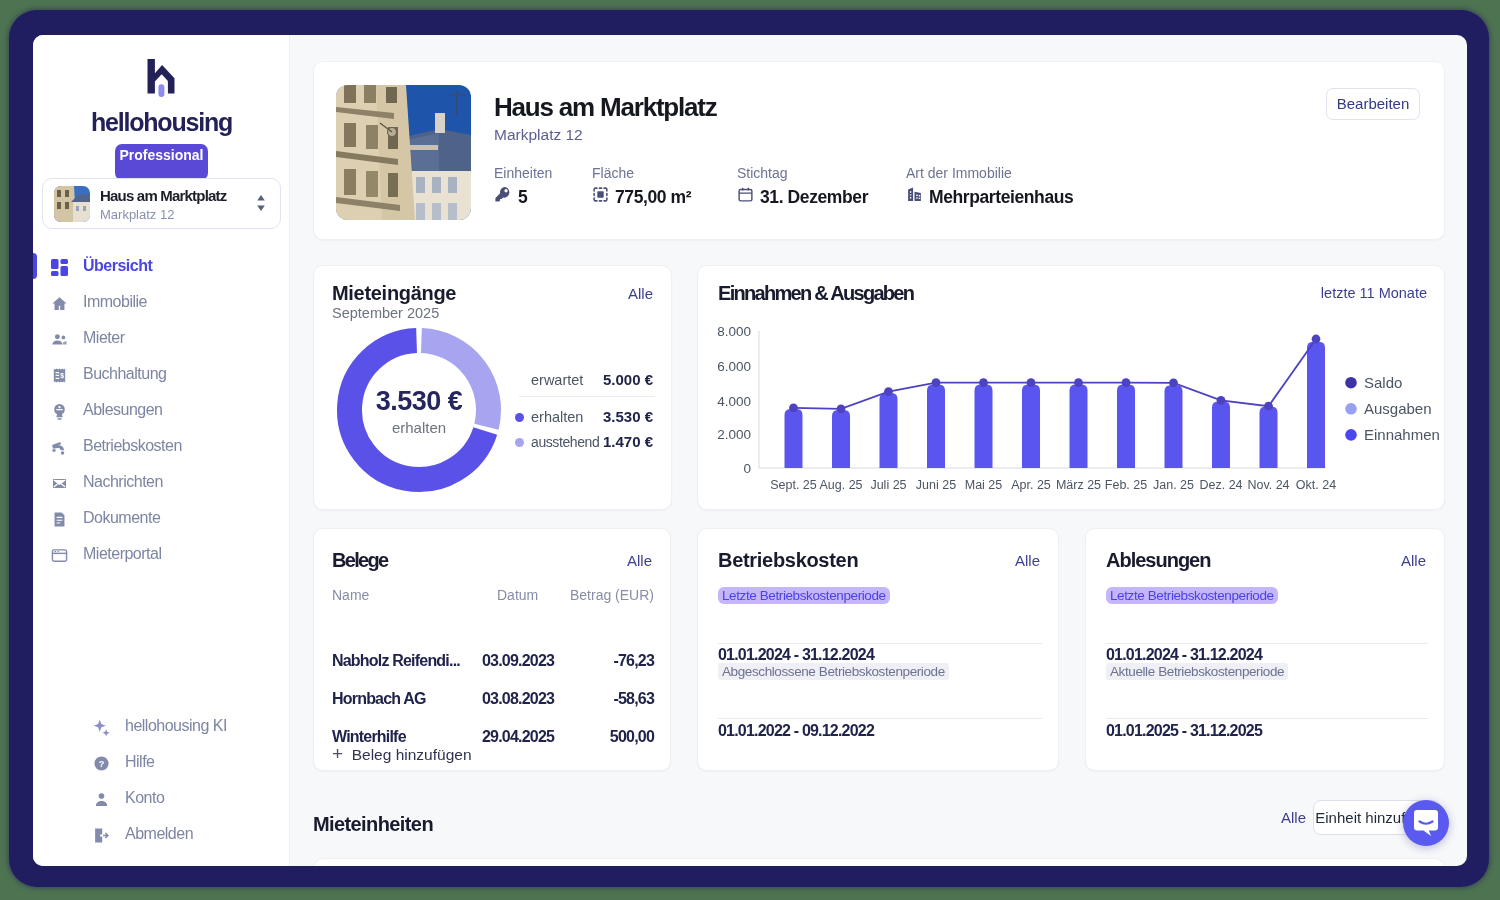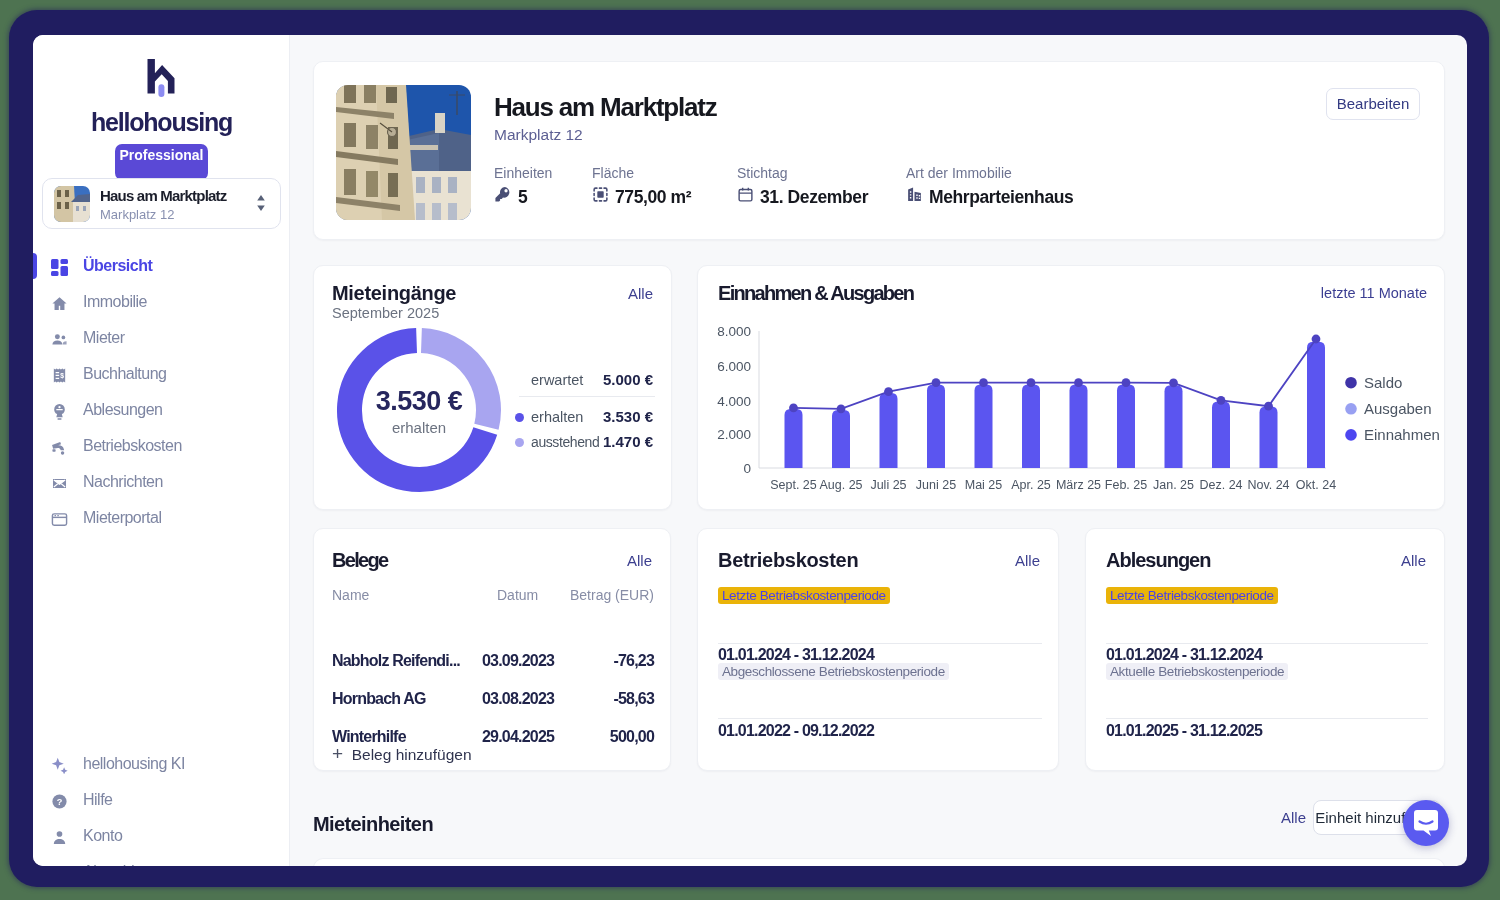--- a/index.html
+++ b/index.html
@@ -15,21 +15,21 @@
 .sel-thumb { position:absolute; left:11px; top:7px; width:36px; height:36px; border-radius:7px; overflow:hidden; }
 .sel-title { position:absolute; left:57px; top:8px; font-size:15px; font-weight:bold; color:#1b1e2b; letter-spacing:-0.8px; }
 .sel-sub { position:absolute; left:57px; top:28px; font-size:13px; color:#8890b0; }
 .sel-chev { position:absolute; right:14px; top:13px; }
 .nav { position:absolute; left:0; top:214px; width:257px; }
 .nav-item { position:relative; height:36px; }
 .nav-item .ic { position:absolute; left:18px; top:10px; width:17px; height:17px; }
 .nav-item .tx { position:absolute; left:50px; top:8px; font-size:16px; color:#7d85a2; letter-spacing:-0.5px; }
 .nav-item.active .tx { color:#4a45e4; font-weight:bold; }
 .active-bar { position:absolute; left:0px; top:4px; width:4px; height:26px; background:#4a45e4; border-radius:0 4px 4px 0; }
-.nav2 { position:absolute; left:0; top:712px; width:257px; }
+.nav2 { position:absolute; left:0; top:674px; width:257px;padding-left:42px; }
 
 .main { position:absolute; left:257px; top:0; width:1177px; height:831px; }
 .card { position:absolute; background:#fff; border:1px solid #eef0f4; border-radius:10px; box-shadow:0 1px 2px rgba(20,24,60,0.04); }
 .ctitle { position:absolute; font-size:20px; font-weight:bold; color:#191b2e; }
 .alle { position:absolute; font-size:15px; color:#3c3f8f; }
 
 #hcard { left:23px; top:26px; width:1132px; height:179px; }
 .photo { position:absolute; left:22px; top:23px; width:135px; height:135px; border-radius:12px; overflow:hidden; }
 .htitle { position:absolute; left:180px; top:30px; font-size:26px; font-weight:bold; color:#16181f; letter-spacing:-1.2px; }
 .hsub { position:absolute; left:180px; top:64px; font-size:15.5px; color:#5c5f93; }
@@ -39,21 +39,21 @@
 #bearb { right:24px; top:26px; width:94px; height:32px; line-height:30px; }
 
 #dcard { left:23px; top:230px; width:359px; height:245px; }
 
 #ccard { left:407px; top:230px; width:748px; height:245px; }
 
 #belege { left:23px; top:493px; width:358px; height:243px; }
 #bkcard { left:407px; top:493px; width:362px; height:243px; }
 #abcard { left:795px; top:493px; width:360px; height:243px; }
 .pill { display:inline-block; font-size:13.5px; letter-spacing:-0.4px; padding:1px 4px; border-radius:3px; }
-.pill.purple { color:#4a42e8; background:#eab308; }
+.pill.purple { color:#4a42e8; background:#c4b5fd;border-radius:6px; }
 .pill.gray { color:#6d7290; background:#efeff6; }
 .drow { position:absolute; font-size:16px; font-weight:bold; color:#20244a; letter-spacing:-0.8px;margin-top:36px; }
 .divider { position:absolute; height:1px; background:#e8eaef; }
 
 .sect-title { position:absolute; left:280px; top:778px; font-size:20px; font-weight:bold; color:#191b2e; }
 #alle-bottom { left:1248px; top:809px; position:absolute; font-size:15px; color:#3c3f8f; }
 #einheit { position:absolute; left:1280px; top:765px; width:128px; height:35px; line-height:33px; background:#fff; border:1px solid #dde0ea; border-radius:8px; font-size:15px; color:#1f2937; text-align:center; }
 #bottomcard { position:absolute; left:280px; top:823px; width:1132px; height:20px; background:#fff; border-radius:10px 10px 0 0; border:1px solid #eef0f4; border-bottom:none; }
 .intercom { position:absolute; left:1403px; top:800px; width:46px; height:46px; border-radius:50%; background:#5a5af0; box-shadow:0 2px 8px rgba(40,40,120,0.3); }
 </style>
@@ -136,20 +136,27 @@
             <path d="M16.5 18.5 c0 0 2-3 2-1 a2 2 0 1 1 -4 0 c0-2 2 1 2 1 Z" transform="translate(0,2)"></path>
             <circle cx="16.3" cy="19.8" r="2.4"></circle>
           </svg>
         <div class="tx">Betriebskosten</div>
       </div>
       <div class="nav-item">
         <svg class="ic" viewBox="0 0 24 24" fill="#838baa">
             <path d="M2 5 h20 v14 h-20 Z M4 7 l8 6 8-6 M4 17 l6-5 M20 17 l-6-5" stroke="#fff" stroke-width="1.6"></path>
           </svg>
         <div class="tx">Nachrichten</div>
+      </div>
+      <div class="nav-item">
+        <svg class="ic" viewBox="0 0 24 24" fill="#838baa">
+            <path d="M5 2 h10 l4 4 v16 h-14 Z"></path>
+            <path d="M8 9 h8 M8 13 h8 M8 17 h5" stroke="#fff" stroke-width="1.6"></path>
+          </svg>
+        <div class="tx">Dokumente</div>
       </div>
       <div class="nav-item">
         <svg class="ic" viewBox="0 0 24 24" fill="none" stroke="#838baa" stroke-width="2">
             <rect x="2" y="4" width="20" height="16" rx="2.5"></rect>
             <line x1="2" y1="9" x2="22" y2="9"></line>
             <line x1="5" y1="6.5" x2="7" y2="6.5"></line>
             <line x1="9" y1="6.5" x2="11" y2="6.5"></line>
           </svg>
         <div class="tx">Mieterportal</div>
       </div>

